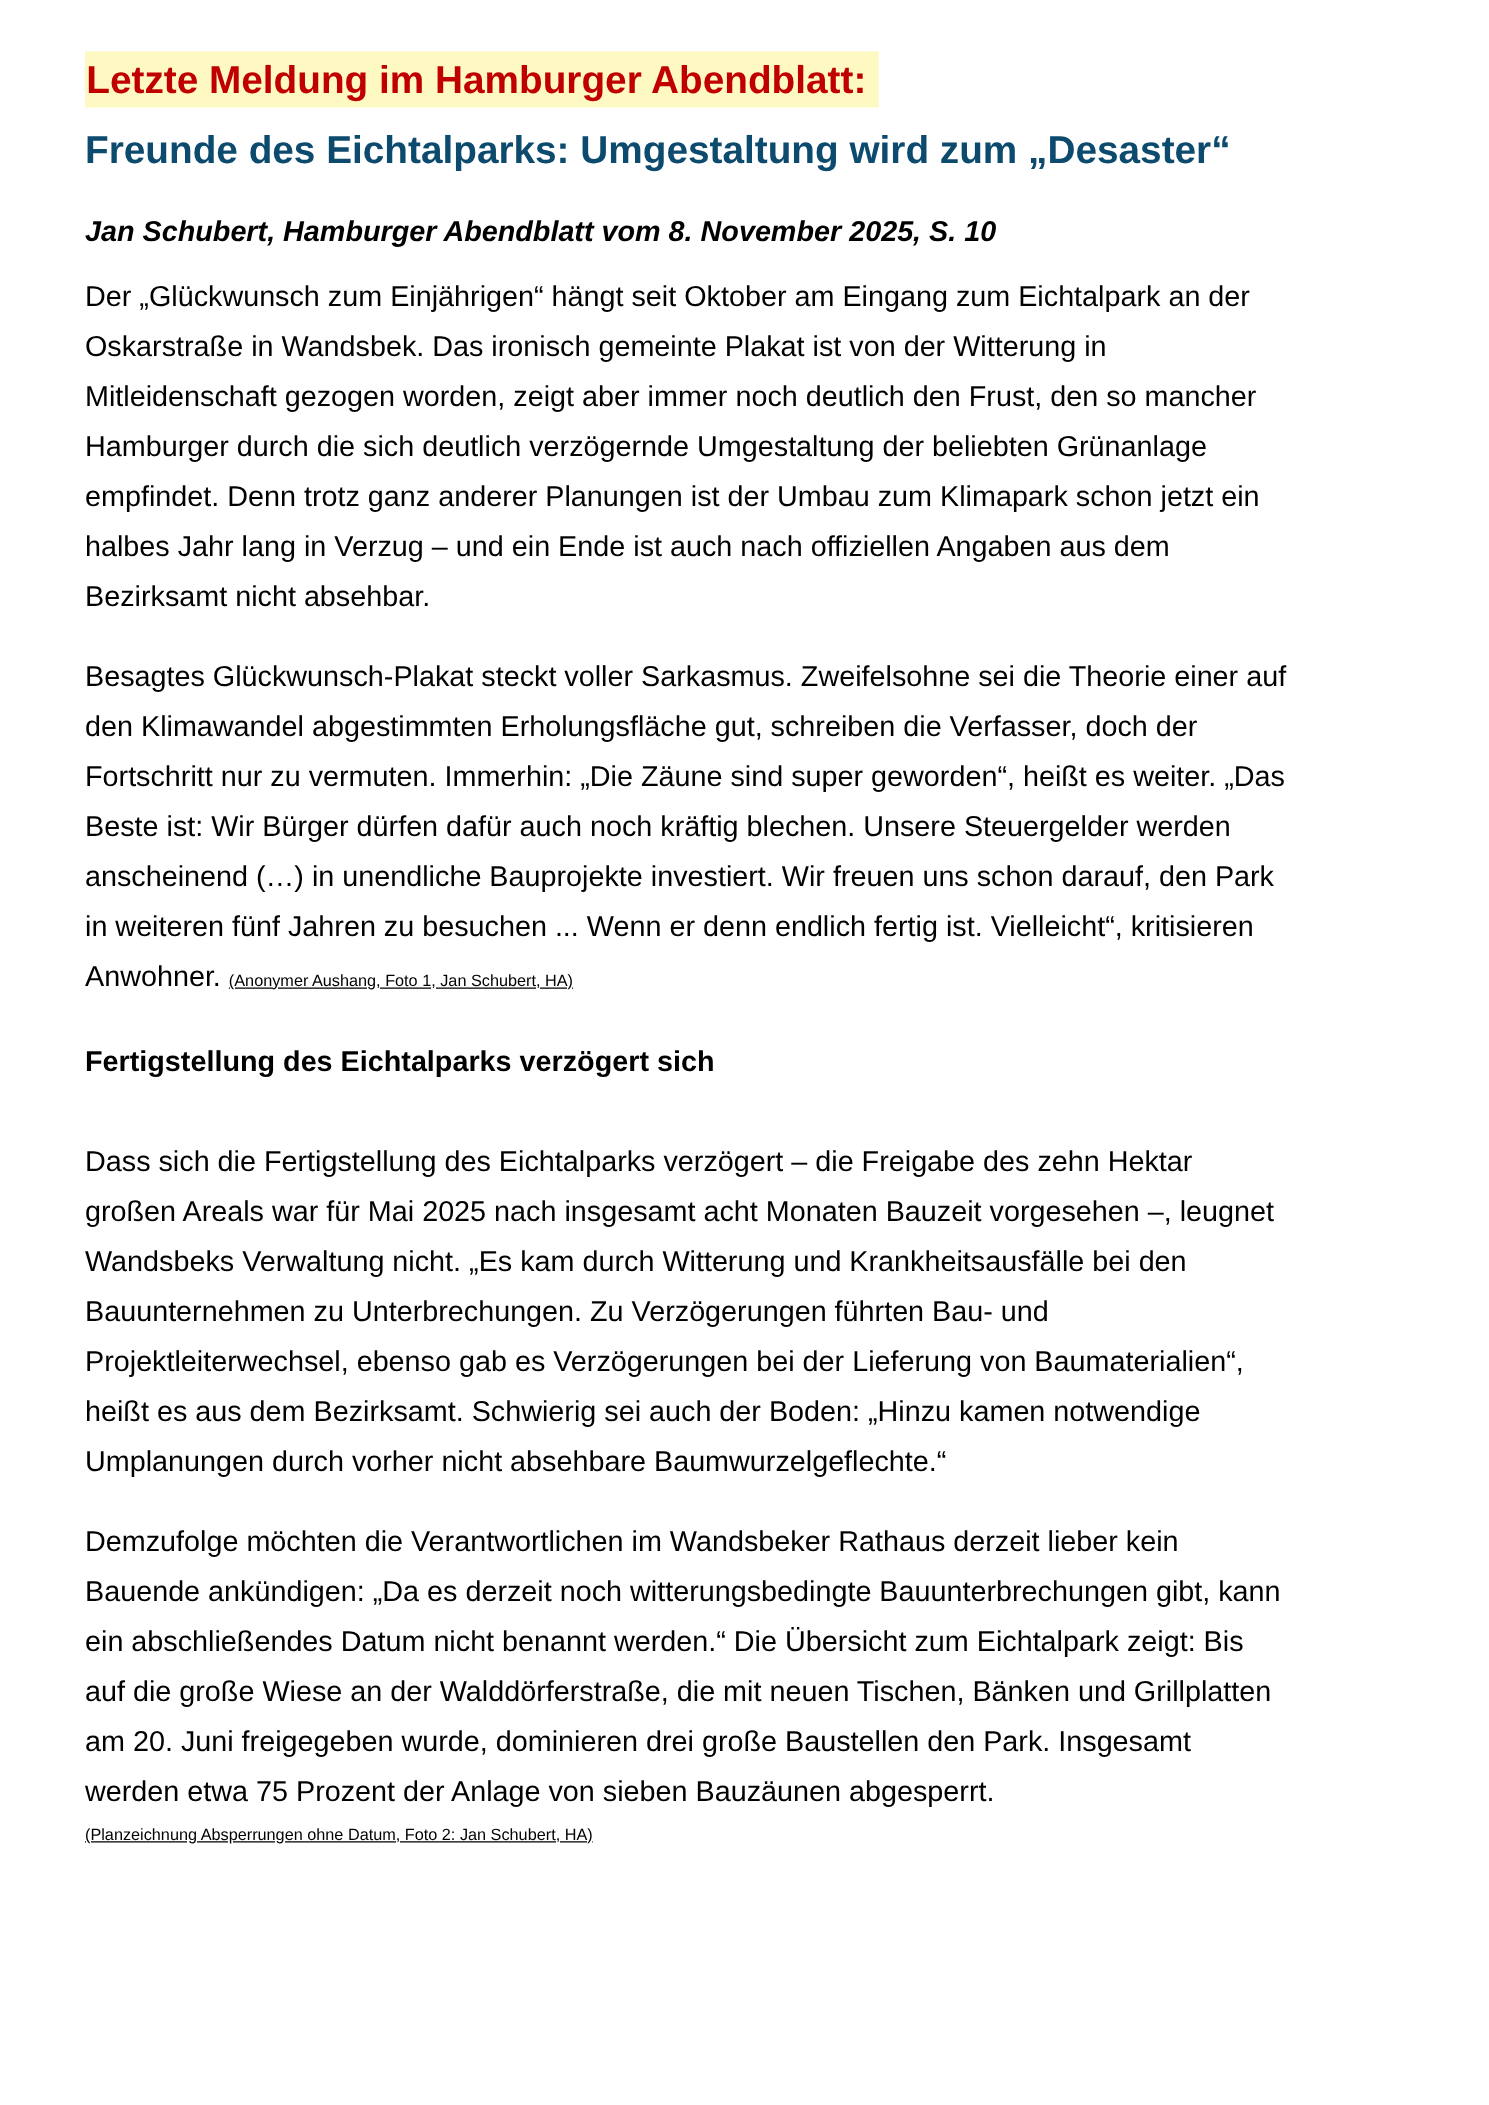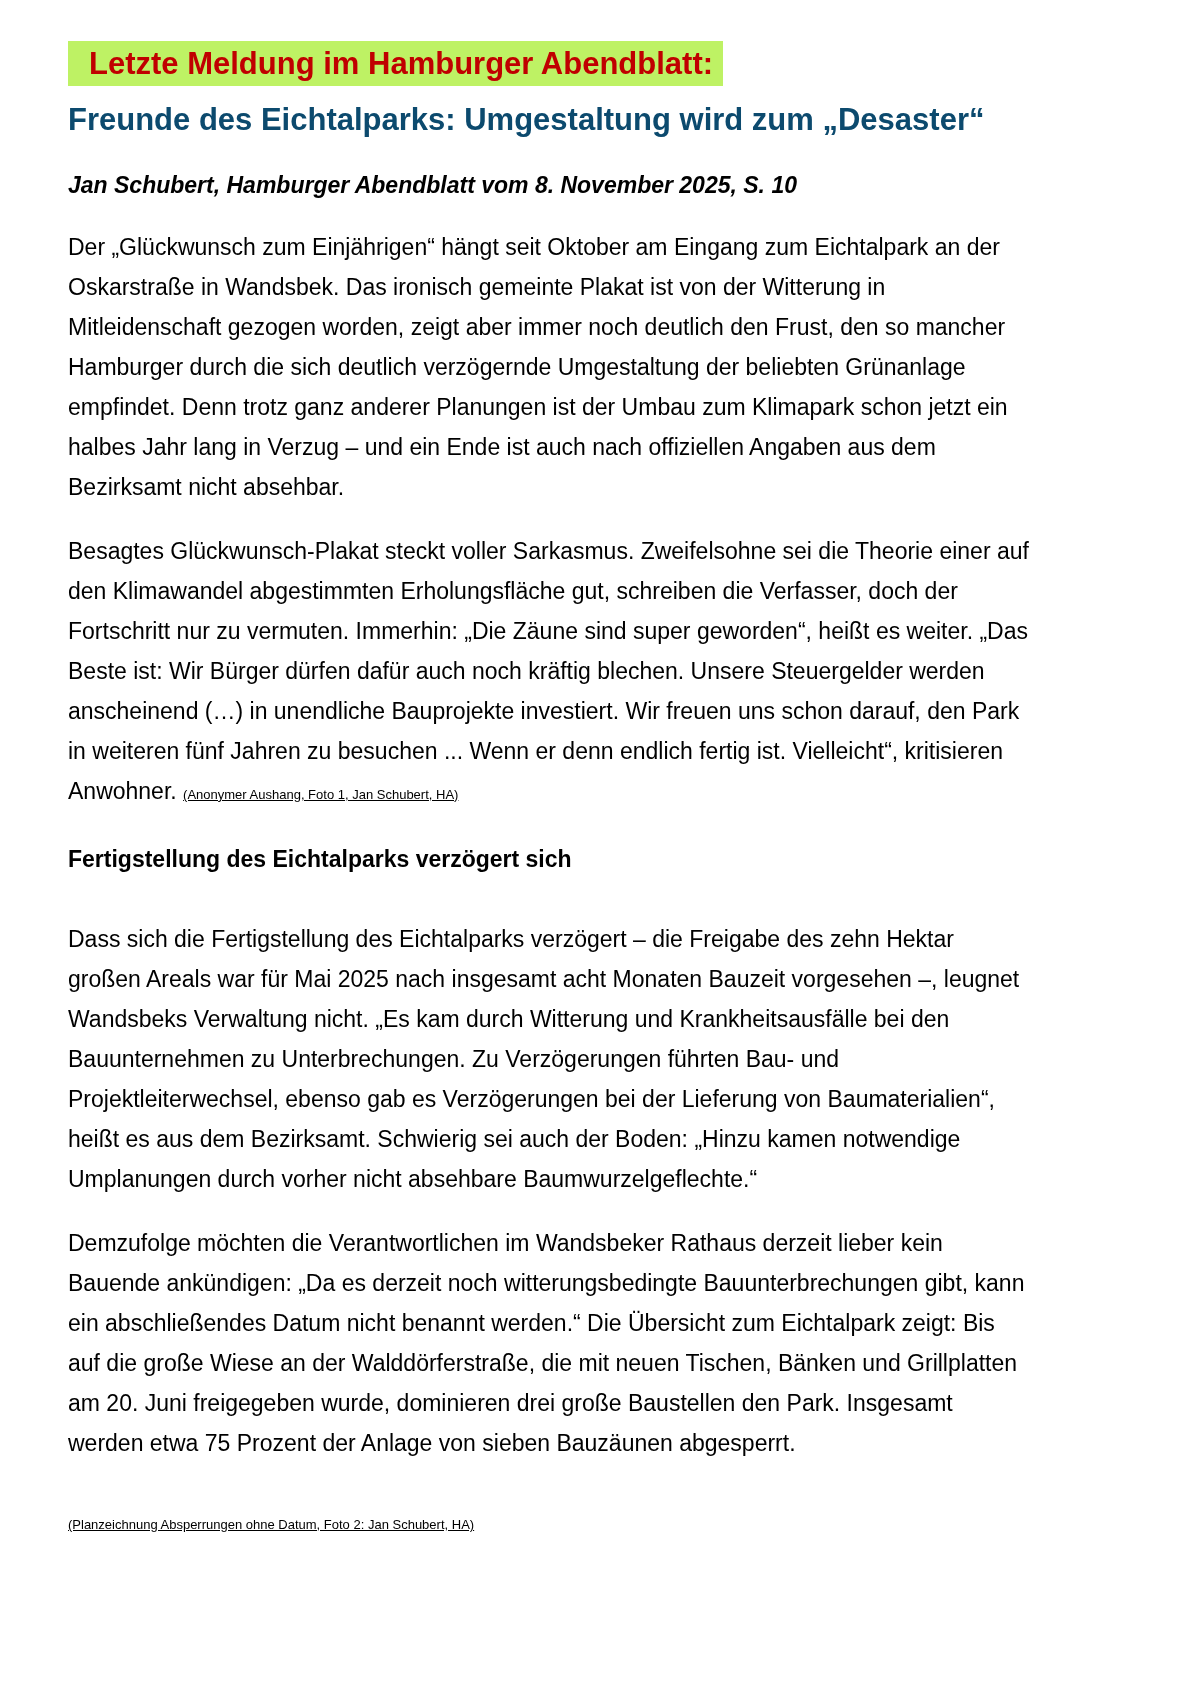--- a/index.html
+++ b/index.html
@@ -20,33 +20,33 @@
     padding: 42px 158px 100px 68px;
     background: #ffffff;
   }
   .headline-1 {
     margin: 0 0 14px 0;
     font-size: 31px;
     font-weight: 700;
     line-height: 1.45;
   }
   .headline-1 .hl {
-    background: #bef264;
+    background: #fef9c3;
     color: #c00000;
-    padding: 5px 10px 5px 21px;
+    padding: 5px 10px 5px 1px;
   }
   .headline-2 {
     margin: 0 0 30px 0;
     font-size: 31px;
     font-weight: 700;
     line-height: 1.25;
     color: #0c4a6e;
   }
   .byline {
-    margin: 0 0 26px 0;
+    margin: 0 0 16px 0;
     font-size: 23px;
     font-weight: 700;
     font-style: italic;
     line-height: 1.35;
   }
   .lead {
     margin: 0 0 24px 0;
     font-size: 23px;
     font-weight: 700;
     line-height: 40px;
@@ -65,21 +65,20 @@
   }
   .credit {
     font-size: 13px;
     font-weight: 400;
     font-style: normal;
     text-decoration: underline;
   }
   .credit-block {
     display: block;
     line-height: 30px;
-    margin-top: 47px;
   }
 </style>
 </head>
 <body>
 
 <div class="page">
 
   <h1 class="headline-1"><span class="hl">Letzte Meldung im Hamburger Abendblatt:</span></h1>
 
   <h2 class="headline-2">Freunde des Eichtalparks: Umgestaltung wird zum „Desaster“</h2>

